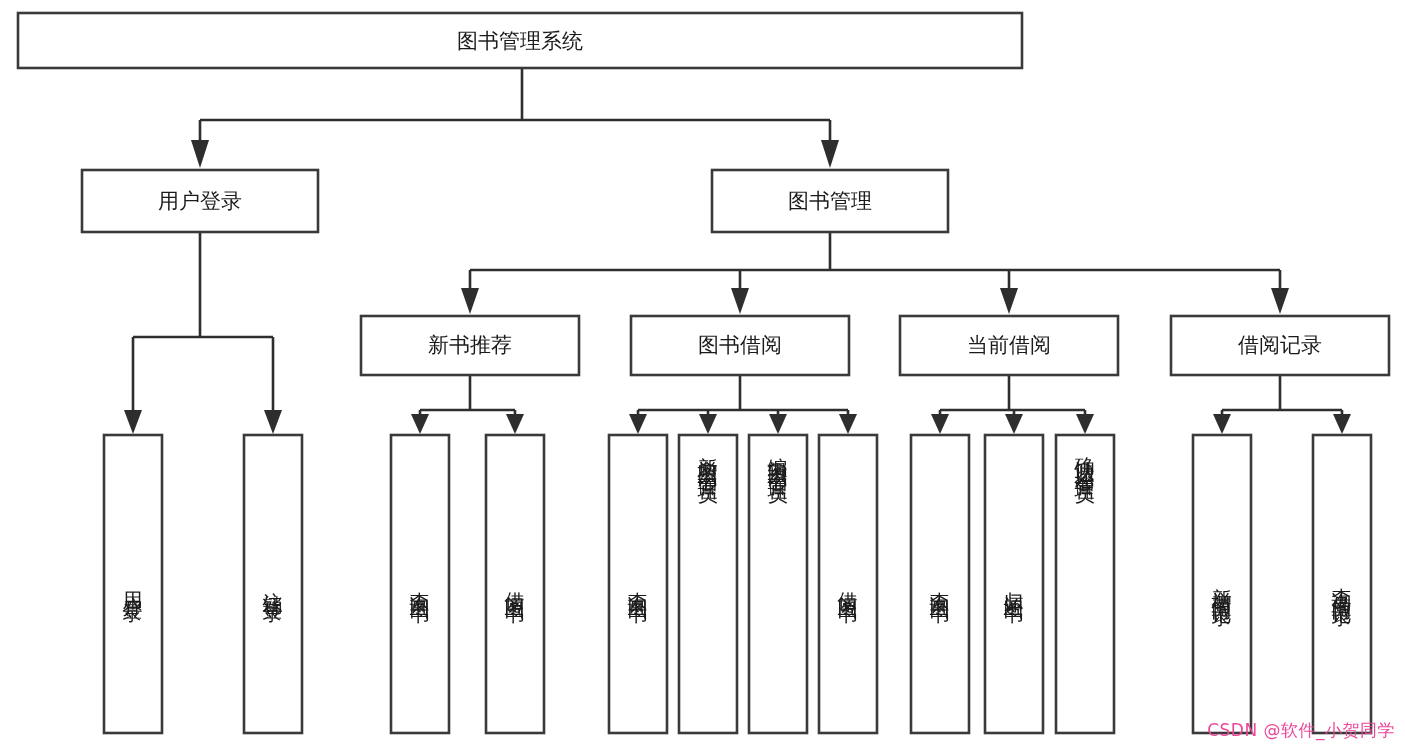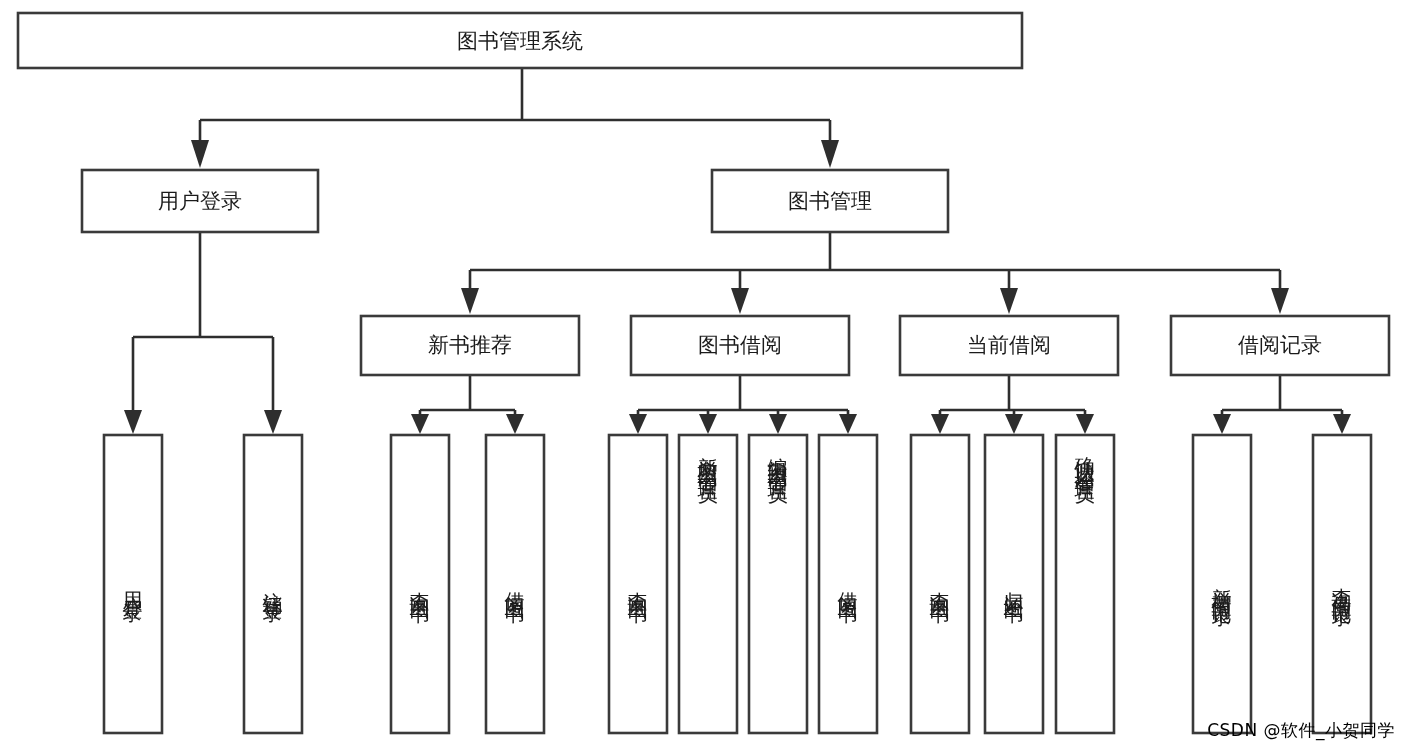--- a/index.html
+++ b/index.html
@@ -68,21 +68,21 @@
     color: #1b1b1b;
     white-space: nowrap;
     text-align: center;
   }
   #watermark {
     position: absolute;
     right: 10px;
     bottom: 5px;
     font-family: "DejaVu Sans", "Liberation Sans", sans-serif;
     font-size: 17px;
-    color: #000000;
+    color: #ec4899;
     letter-spacing: 0.5px;
     white-space: nowrap;
     user-select: none;
   }
 </style>
 </head>
 <body>
 
 <div id="diagram-root">
 

